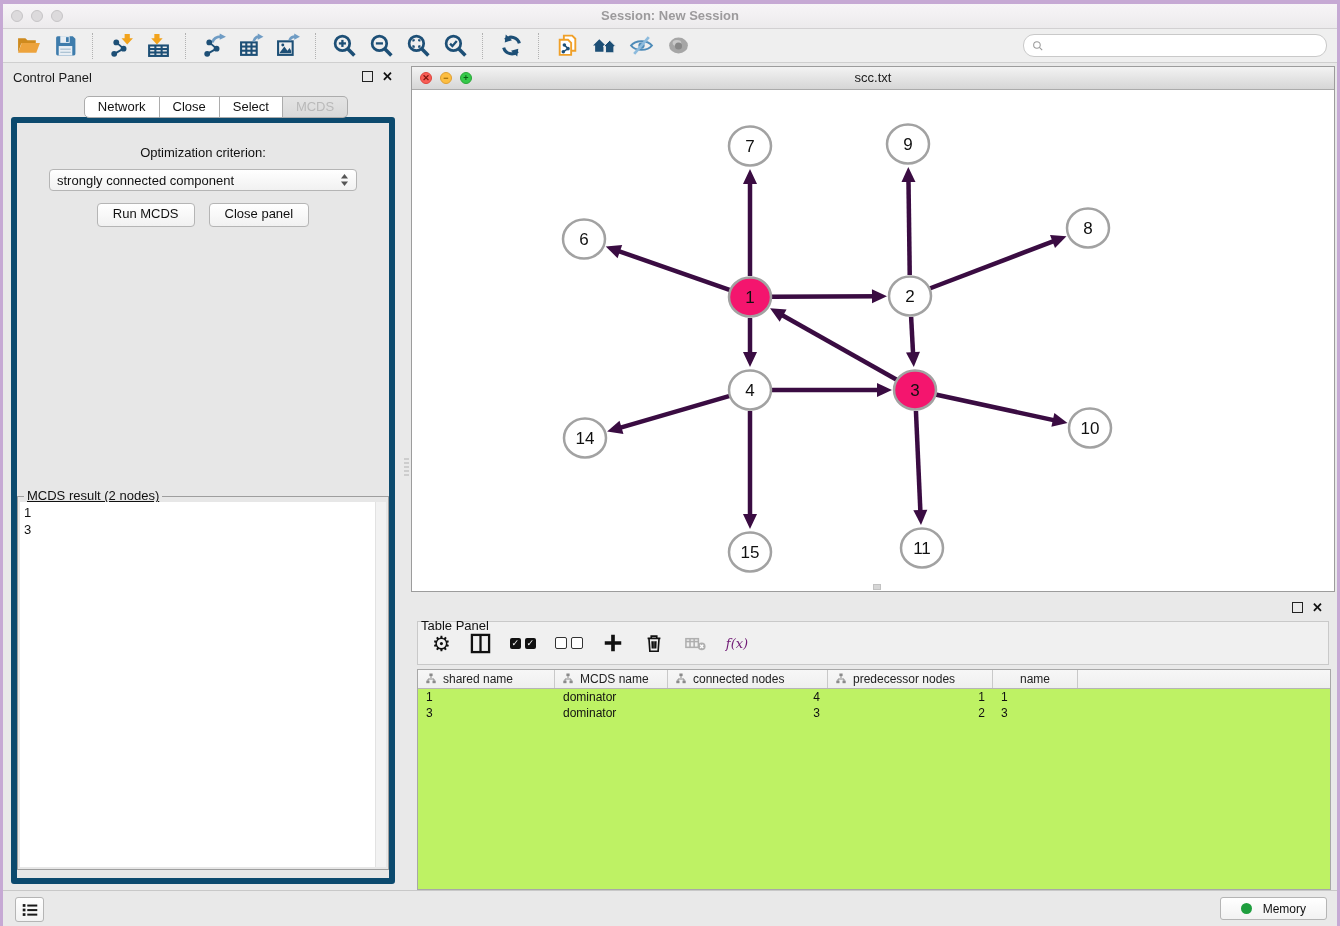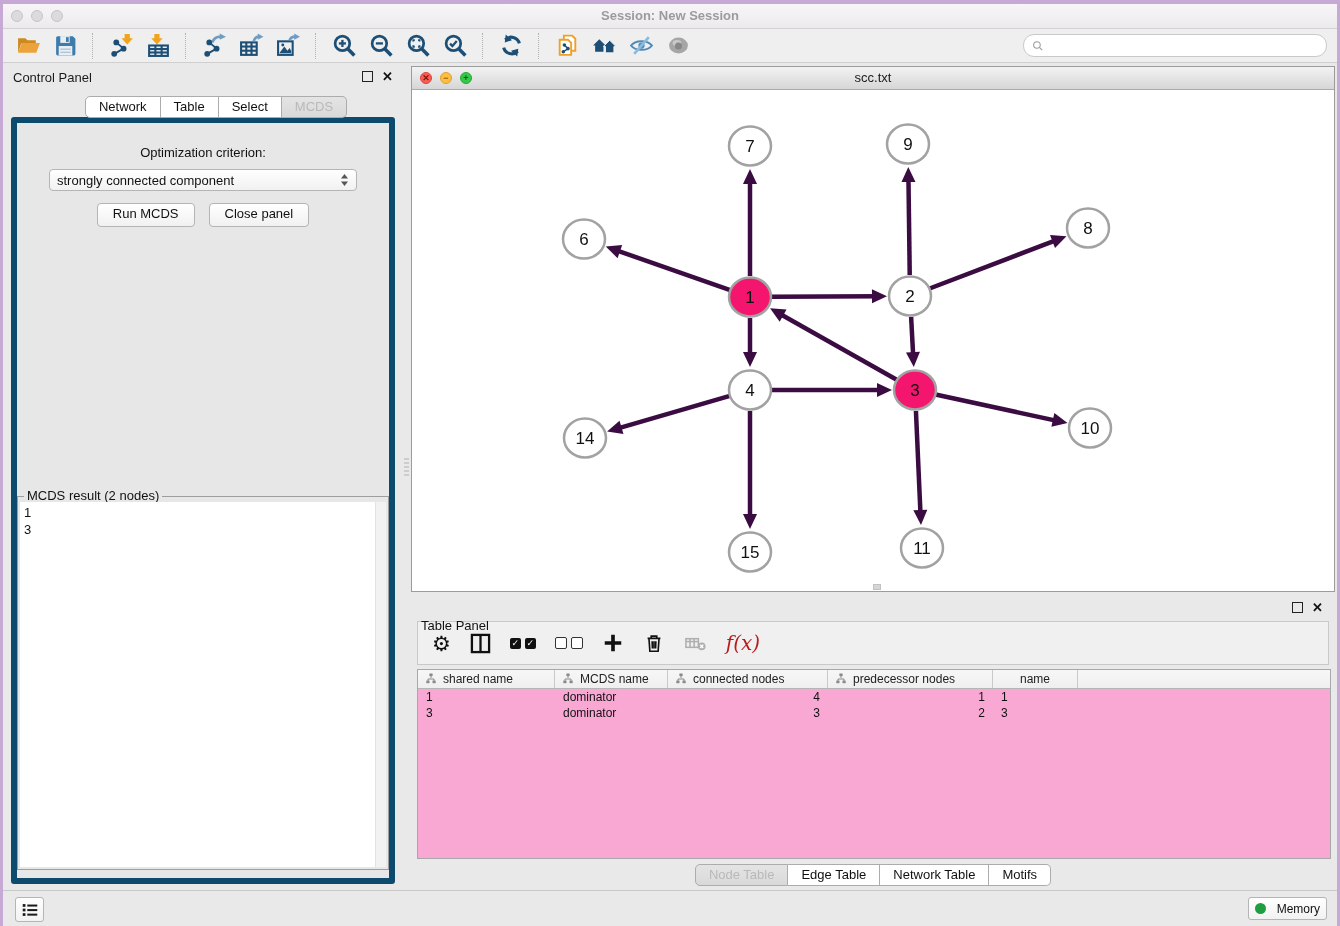--- a/index.html
+++ b/index.html
@@ -35,21 +35,21 @@
   .tab:last-child{border-radius:0 5px 5px 0;}
   .tab.active{background:linear-gradient(#E4E4E4,#D9D9D9);color:#B9B9B9;}
   .cp-box{position:absolute;left:8px;right:8px;top:55px;bottom:6px;border:6px solid #0c4a6e;border-radius:3px;background:#E7E7E7;display:flex;flex-direction:column;align-items:center;}
   .opt-label{margin-top:22px;}
   .opt-select{margin-top:9px;width:308px;height:22px;box-sizing:border-box;border:1px solid #B5B5B5;border-radius:4px;background:linear-gradient(#FFFFFF,#F1F1F1);display:flex;align-items:center;padding:0 7px;}
   .opt-select .val{flex:1;}
   .btn-row{margin-top:12px;display:flex;gap:14px;}
   .btn{height:22px;line-height:20px;padding:0 15px;background:linear-gradient(#FFFFFF,#F1F1F1);border:1px solid #B5B5B5;border-radius:4px;font-size:13px;}
   .cp-spacer{flex:1;}
   .result-field{width:372px;height:374px;margin-bottom:8px;border:1px solid #9E9E9E;position:relative;background:#E7E7E7;box-sizing:border-box;}
-  .result-legend{position:absolute;top:-9px;left:6px;background:#E7E7E7;padding:0 3px;font-size:13px;color:#111;}
+  .result-legend{position:absolute;top:-9px;left:6px;background:#E7E7E7;padding:0 3px;font-size:13px;color:#111;text-decoration:underline;}
   .result-text{position:absolute;left:2px;right:2px;top:5px;bottom:2px;background:#FFF;padding:2px 4px;line-height:17px;font-size:13px;}
   .result-scroll{position:absolute;right:2px;top:5px;bottom:2px;width:10px;background:#F2F2F2;border-left:1px solid #E2E2E2;}
 
   
   .splitter{position:absolute;left:400px;top:0;width:8px;height:100%;}
   .splitter .grip{position:absolute;top:396px;left:1px;width:5px;height:20px;background:repeating-linear-gradient(#CDCDCD 0 2px,#E9E9E9 2px 4px);}
 
   
   .right{position:absolute;left:408px;top:0;right:2px;bottom:0;display:flex;flex-direction:column;}
   .net-window{margin-top:4px;height:526px;border:1px solid #9C9C9C;display:flex;flex-direction:column;background:#FFF;box-sizing:border-box;}
@@ -66,35 +66,35 @@
   
   .table-panel{flex:1;display:flex;flex-direction:column;min-height:0;}
   .tp-header{height:26px;position:relative;padding:26px 10px 0;box-sizing:border-box;font-size:13px;}
   .tp-header .panel-controls{top:10px;right:12px;}
   .tp-toolbar{margin:3px 6px 0 6px;height:42px;background:#F0F0F0;border:1px solid #C9C9C9;display:flex;align-items:center;gap:19px;padding:0 14px;flex:none;}
   .ttb{display:flex;align-items:center;justify-content:center;}
   .gear-glyph{font-size:21px;line-height:21px;color:#111;}
   .cb-pair{display:flex;gap:4px;}
   .cb-on{width:11px;height:11px;background:#111;border-radius:2px;color:#FFF;font-size:9px;line-height:11px;text-align:center;}
   .cb-off{width:10px;height:10px;border:1.6px solid #333;border-radius:2px;background:#FFF;}
-  .fx-glyph{font-family:"DejaVu Serif",serif;font-style:italic;font-size:20px;color:#b91c1c;}
-  .tp-table{margin:4px 4px 0 6px;flex:1;background:#f9a8d4;border:1px solid #A8A8A8;overflow:hidden;font-size:12px;}
+  .fx-glyph{font-family:"DejaVu Serif",serif;font-style:italic;font-size:13px;color:#701a75;}
+  .tp-table{margin:4px 4px 0 6px;flex:1;background:#bef264;border:1px solid #A8A8A8;overflow:hidden;font-size:12px;}
   .thead{display:flex;height:19px;background:linear-gradient(#F7F7F7,#EFEFEF);border-bottom:1px solid #B5B5B5;box-sizing:border-box;}
   .th{display:flex;align-items:center;gap:6px;padding-left:7px;border-right:1px solid #C9C9C9;box-sizing:border-box;color:#222;}
   .th.center{justify-content:center;padding-left:0;}
   .tr{display:flex;height:16px;line-height:16px;}
   .td{box-sizing:border-box;padding:0 8px;}
   .td.num{text-align:right;}
   .c0{width:137px;} .c1{width:113px;} .c2{width:160px;} .c3{width:165px;} .c4{width:85px;}
   .tp-tabs{height:31px;display:flex;justify-content:center;align-items:center;flex:none;}
 
   
   .statusbar{position:absolute;bottom:0;left:0;width:100%;height:36px;border-top:1px solid #C8C8C8;background:#E9E9E9;box-sizing:border-box;}
   .list-btn{position:absolute;left:12px;top:6px;width:27px;height:23px;background:linear-gradient(#FFF,#F2F2F2);border:1px solid #B5B5B5;border-radius:3px;display:flex;align-items:center;justify-content:center;}
-  .memory-btn{position:absolute;right:10px;top:6px;height:23px;padding:0 6px;background:linear-gradient(#FFF,#F2F2F2);border:1px solid #B5B5B5;border-radius:3px;display:flex;align-items:center;gap:11px;font-size:12px;box-sizing:border-box;}
+  .memory-btn{position:absolute;right:10px;top:6px;height:23px;padding:0 20px;background:linear-gradient(#FFF,#F2F2F2);border:1px solid #B5B5B5;border-radius:3px;display:flex;align-items:center;gap:11px;font-size:12px;box-sizing:border-box;}
   .mem-dot{width:11px;height:11px;border-radius:50%;background:#1E9E3E;}
   .hicon{width:12px;height:12px;}
 </style>
 </head>
 <body>
 
 <div id="window">
 
   <div class="titlebar">
     <span class="tl gray" style="left:8px"></span>
@@ -270,21 +270,21 @@
     <div class="control-panel">
       <div class="cp-header">
         <span>Control Panel</span>
         <span class="panel-controls">
           <span class="float-box"></span>
           <span class="close-x">✕</span>
         </span>
       </div>
       <div class="seg-tabs cp-tabs">
         <div class="tab">Network</div>
-        <div class="tab">Table</div>
+        <div class="tab">Close</div>
         <div class="tab">Select</div>
         <div class="tab active">MCDS</div>
       </div>
       <div class="cp-box">
         <div class="opt-label">Optimization criterion:</div>
         <div class="opt-select">
           <span class="val">strongly connected component</span>
           <svg width="9" height="14" viewBox="0 0 9 14">
               <polygon points="4.5,1 8,5.5 1,5.5" fill="#555"></polygon>
               <polygon points="1,8.5 8,8.5 4.5,13" fill="#555"></polygon>
@@ -477,26 +477,20 @@
             <div class="td c4">1</div>
           </div>
           <div class="tr">
             <div class="td c0">3</div>
             <div class="td c1">dominator</div>
             <div class="td c2 num">3</div>
             <div class="td c3 num">2</div>
             <div class="td c4">3</div>
           </div>
         </div>
-        <div class="seg-tabs tp-tabs">
-          <div class="tab active">Node Table</div>
-          <div class="tab">Edge Table</div>
-          <div class="tab">Network Table</div>
-          <div class="tab">Motifs</div>
-        </div>
       </div>
     </div>
   </div>
 
   <div class="statusbar">
     <div class="list-btn">
       <svg width="20" height="20" viewBox="0 0 22 22">
           <g fill="#1A1A1A">
             <rect x="3" y="4.5" width="3" height="3"></rect>
             <rect x="3" y="9.5" width="3" height="3"></rect>

